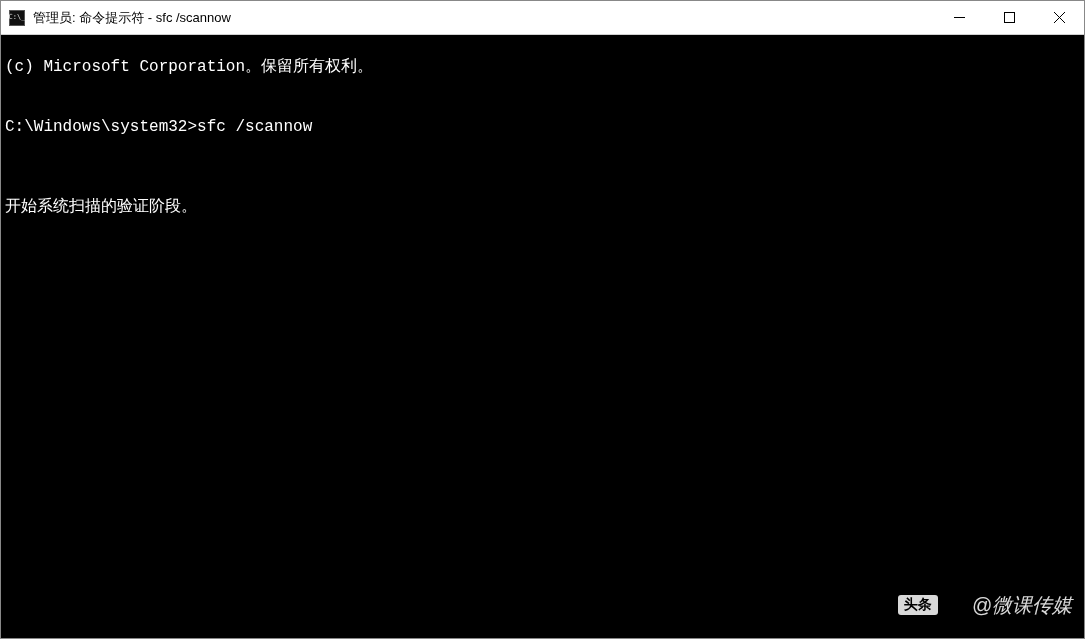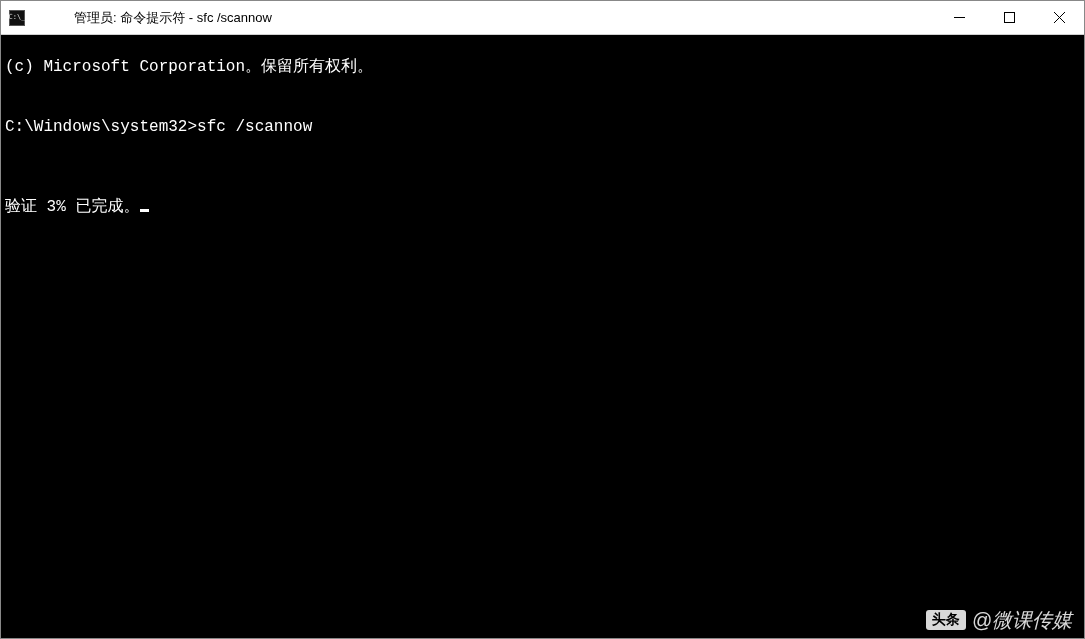--- a/index.html
+++ b/index.html
@@ -23,21 +23,20 @@
       flex-direction: column;
       border: 1px solid #888;
     }
     .titlebar {
       height: 34px;
       background: #ffffff;
       display: flex;
       align-items: center;
       border-bottom: 1px solid #d0d0d0;
       flex-shrink: 0;
-      gap: 41px;
     }
     .titlebar-icon {
       width: 16px;
       height: 16px;
       margin-left: 8px;
       margin-right: 8px;
       background: #111;
       border: 1px solid #555;
       position: relative;
       display: inline-flex;
@@ -98,21 +97,21 @@
       width: 9px;
       height: 3px;
       background: #ffffff;
       vertical-align: baseline;
       margin-bottom: -1px;
       margin-left: 1px;
     }
     .watermark {
       position: absolute;
       right: 12px;
-      bottom: 8px;
+      bottom: 23px;
       display: flex;
       align-items: center;
       gap: 6px;
       color: #ffffff;
       opacity: 0.85;
       font-family: "Microsoft YaHei", sans-serif;
       pointer-events: none;
     }
     .watermark-badge {
       background: #ffffff;
@@ -120,20 +119,21 @@
       font-weight: bold;
       font-size: 14px;
       padding: 2px 6px;
       border-radius: 3px;
       line-height: 1.1;
     }
     .watermark-text {
       font-size: 20px;
       font-style: italic;
       font-weight: 500;
+      margin-left: 28px;
     }
   </style>
 </head>
 <body>
 
 <div class="window">
   <div class="titlebar">
     <div class="titlebar-icon"></div>
     <div class="titlebar-text">管理员: 命令提示符 - sfc  /scannow</div>
     <div class="titlebar-controls">
@@ -155,20 +155,20 @@
       </div>
     </div>
   </div>
 
   <div class="terminal-area">
 <div class="term-line">(c) Microsoft Corporation。保留所有权利。</div>
 <div class="term-line"></div>
 <div class="term-line">C:\Windows\system32&gt;sfc /scannow</div>
 <div class="term-line"></div>
 <div class="term-line"></div>
-<div class="term-line"><span>验证 3% 已完成。</span><span class="cursor"></span></div>
+<div class="term-line">开始系统扫描的验证阶段。</div>
 
     <div class="watermark">
       <span class="watermark-badge">头条</span>
       <span class="watermark-text">@微课传媒</span>
     </div>
   </div>
 </div>
 
 </body></html>

